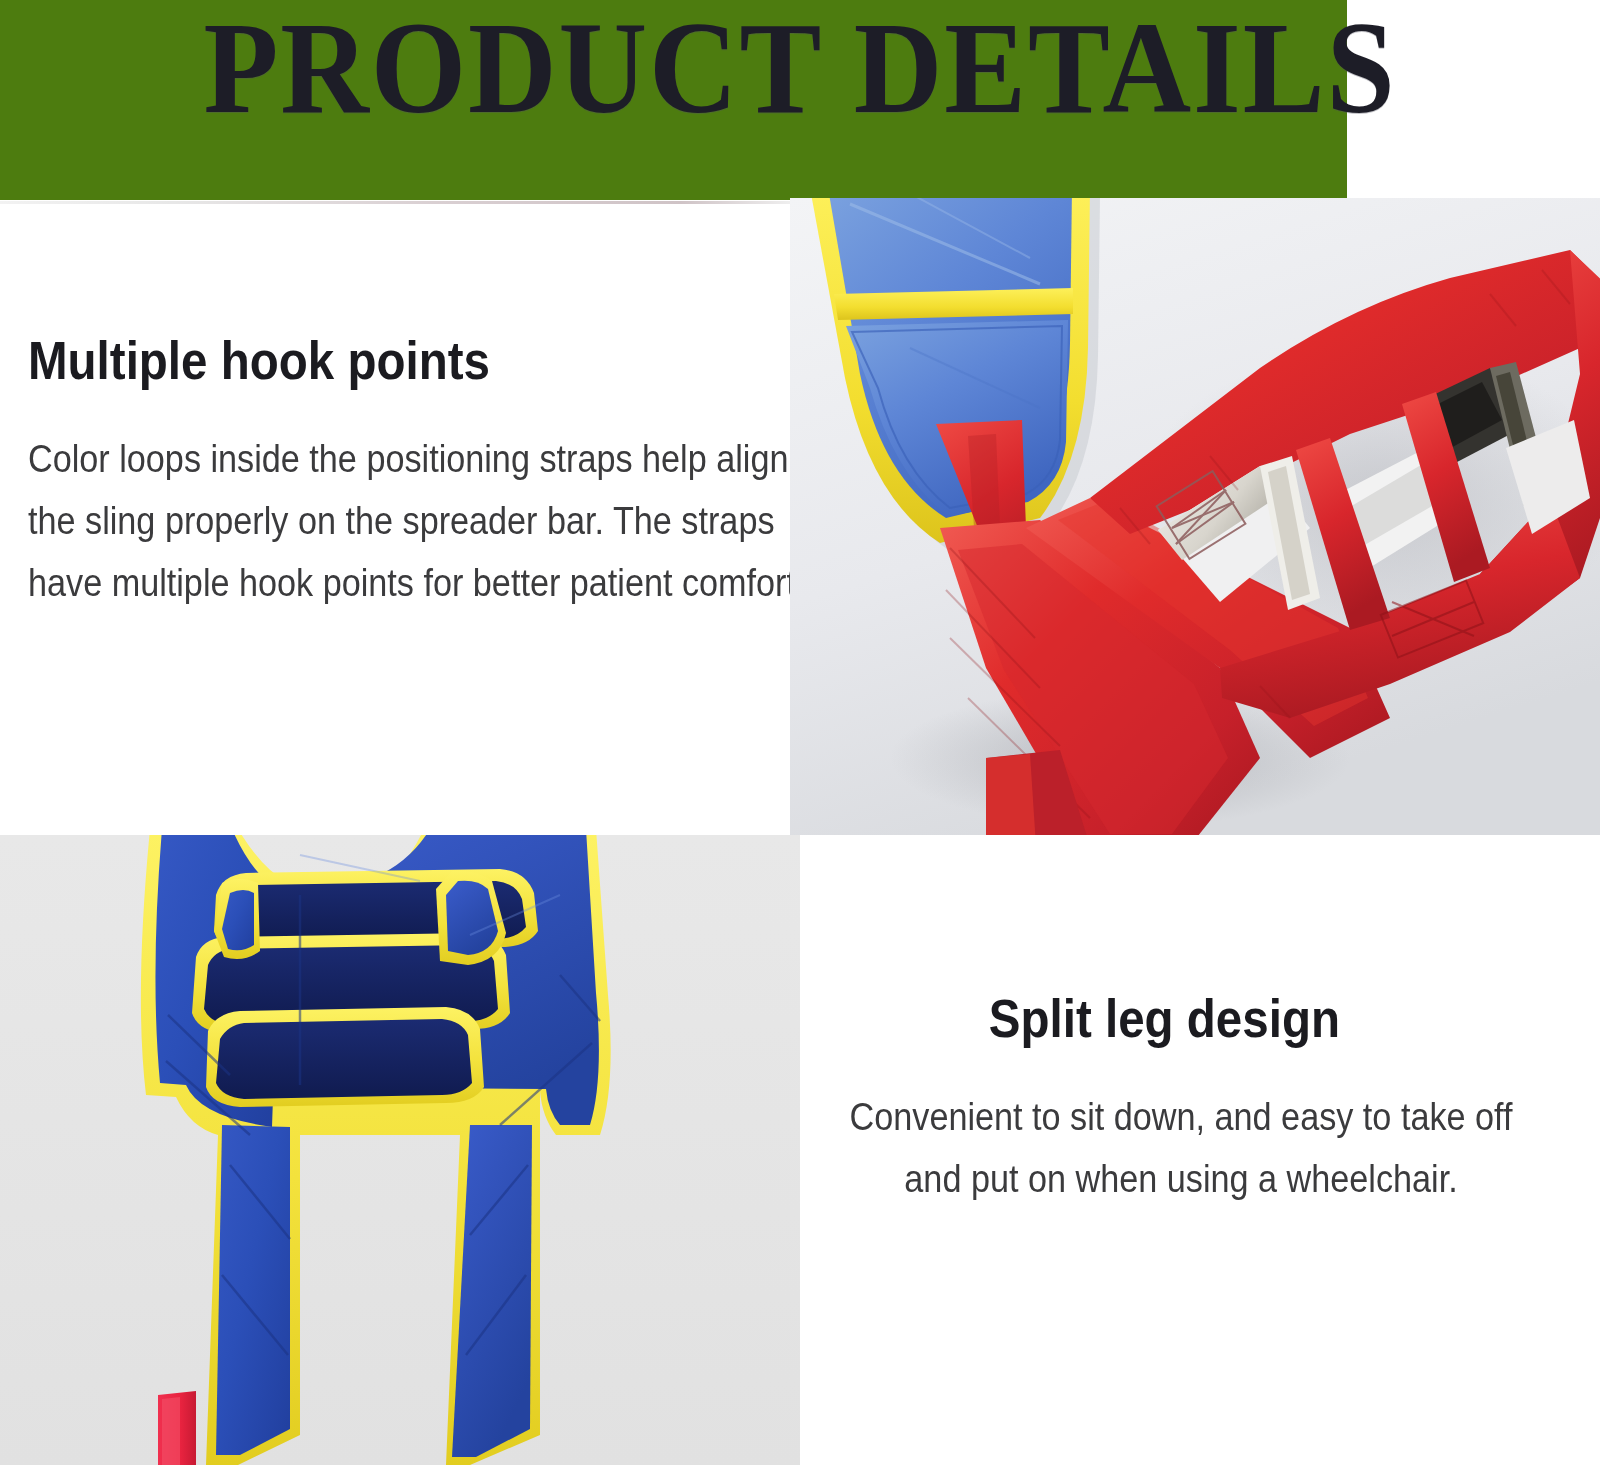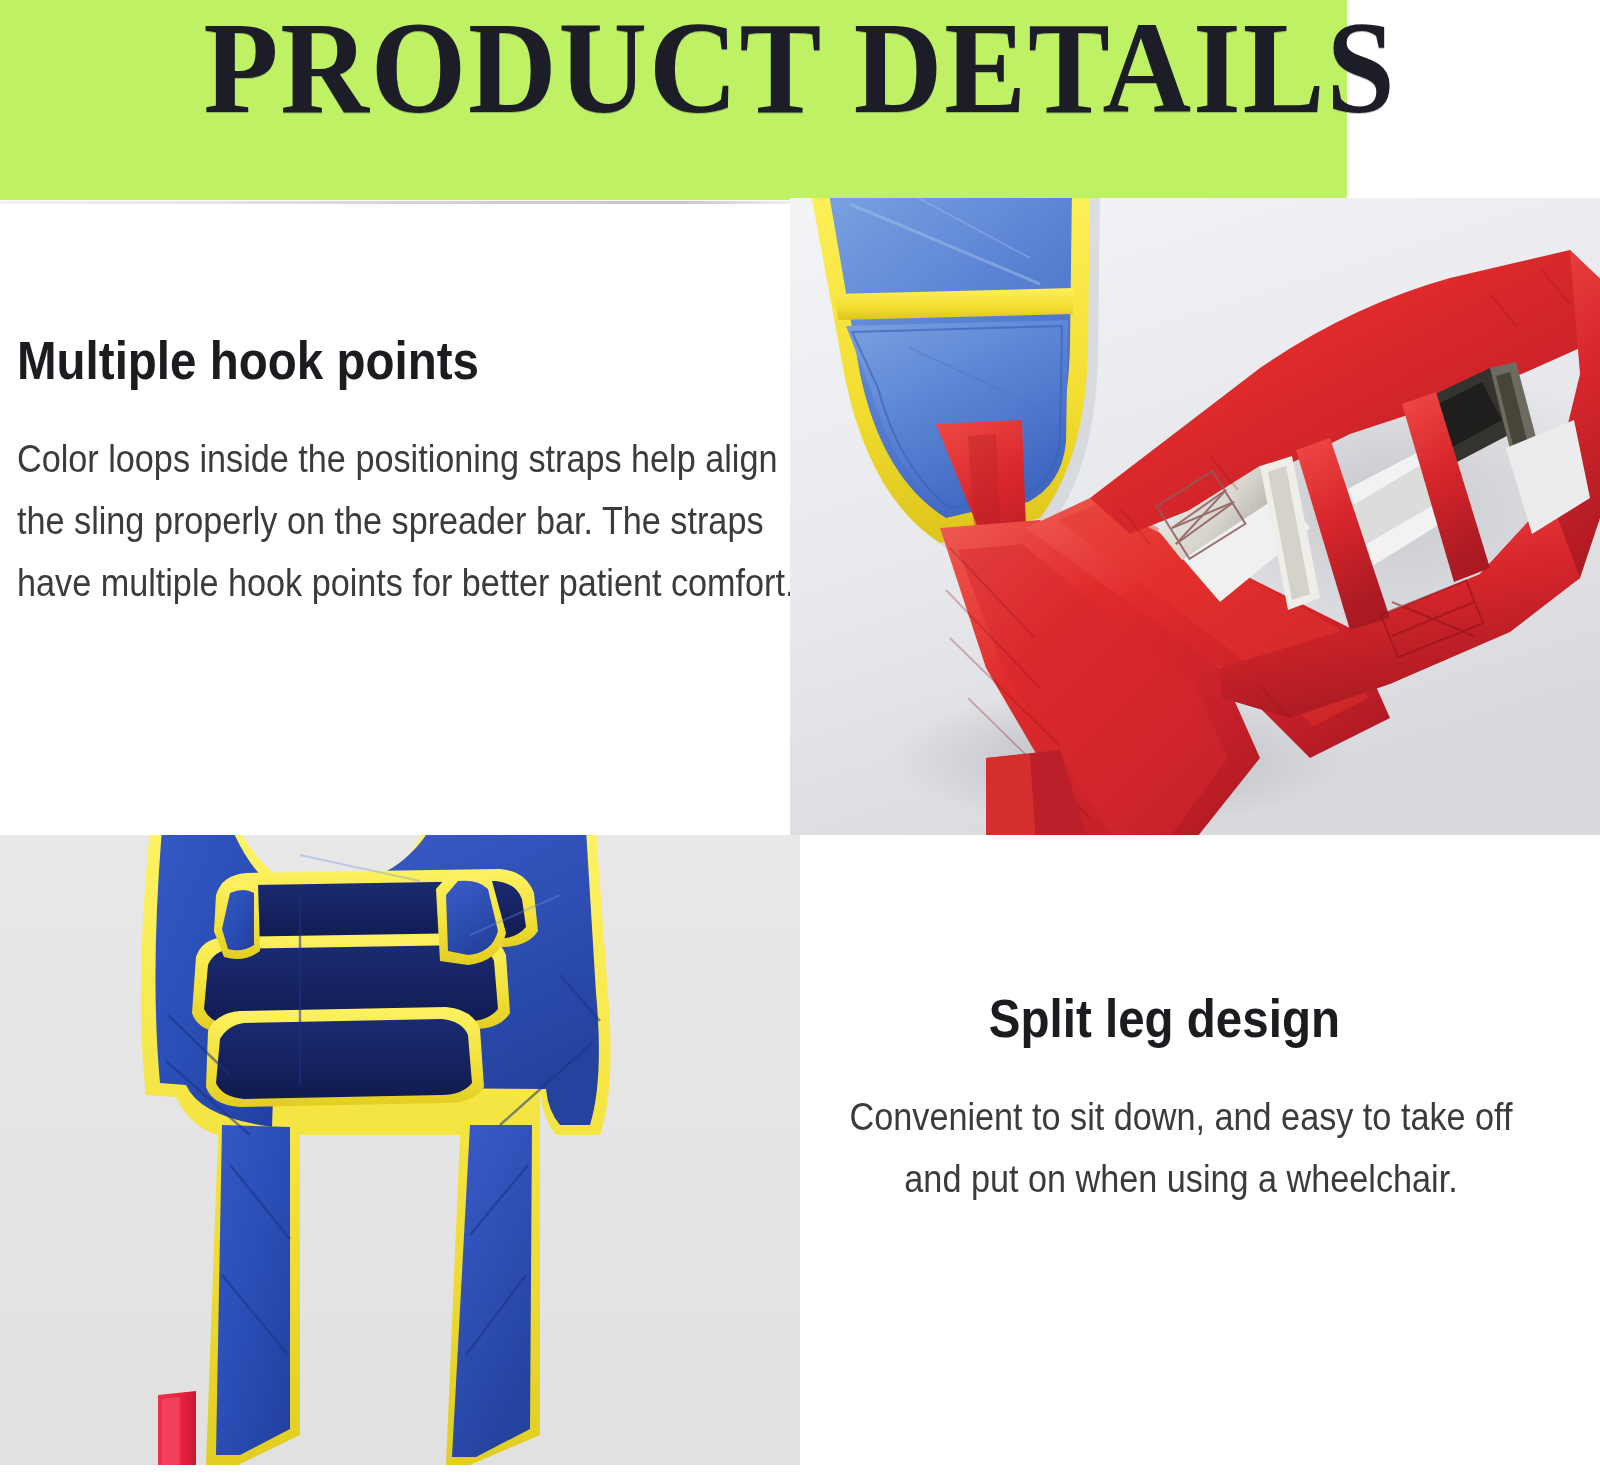--- a/index.html
+++ b/index.html
@@ -6,21 +6,21 @@
   html,body{margin:0;padding:0;background:#ffffff;}
   body{
     width:1600px;height:1479px;position:relative;overflow:hidden;
     font-family:"Liberation Sans","DejaVu Sans",sans-serif;
     -webkit-font-smoothing:antialiased;
   }
 
   
   .title-band{
     position:absolute;left:0;top:0;width:1347px;height:200px;
-    background:#bef264;
+    background:#4d7c0f;
   }
   .page-title{
     position:absolute;left:0;top:2px;width:1600px;
     text-align:center;
     font-family:"Liberation Serif","DejaVu Serif",serif;
     font-weight:700;
     font-size:132px;
     line-height:132px;
     letter-spacing:2px;
     color:#1d1d27;
@@ -46,21 +46,21 @@
   }
   .feature-body{
     font-family:"Liberation Sans","DejaVu Sans",sans-serif;
     font-weight:400;
     color:#3b3b3d;
     transform:scaleX(0.9);
     transform-origin:0 0;
   }
 
   
-  #block-hook-points{left:17px;top:330px;width:800px;}
+  #block-hook-points{left:28px;top:330px;width:800px;}
   #block-hook-points .feature-heading{font-size:54px;line-height:60px;}
   #block-hook-points .feature-body{font-size:38px;line-height:62px;margin-top:38px;width:870px;}
 
   
   #block-split-leg{left:830px;top:988px;width:760px;text-align:center;}
   #block-split-leg .feature-heading{font-size:54px;line-height:60px;}
   #block-split-leg .feature-body{font-size:38px;line-height:62px;margin-top:38px;width:780px;}
 
   
   .photo{position:absolute;overflow:hidden;}

